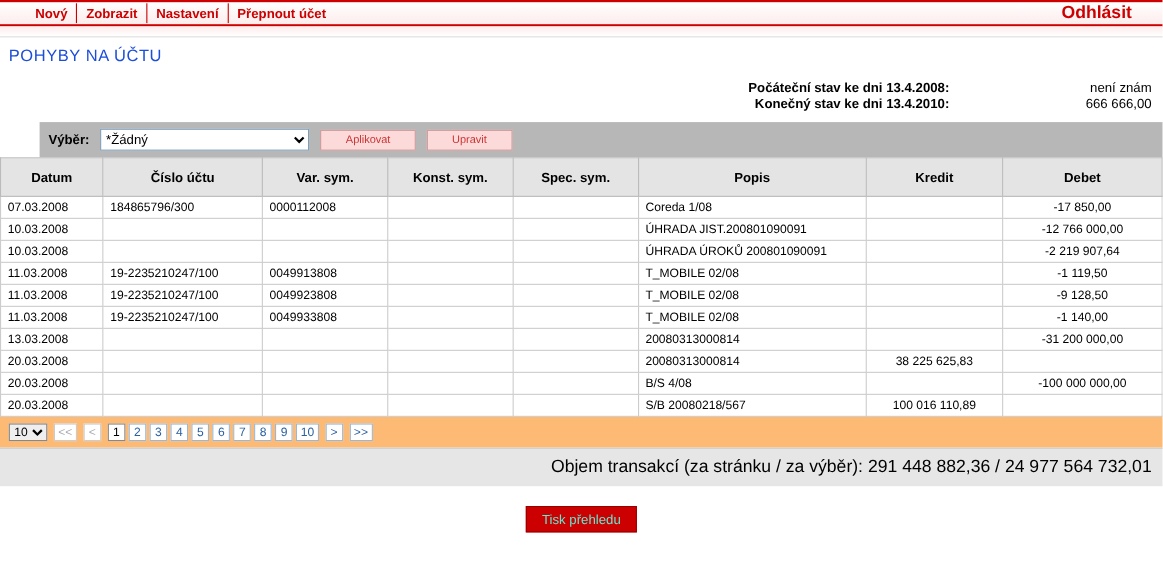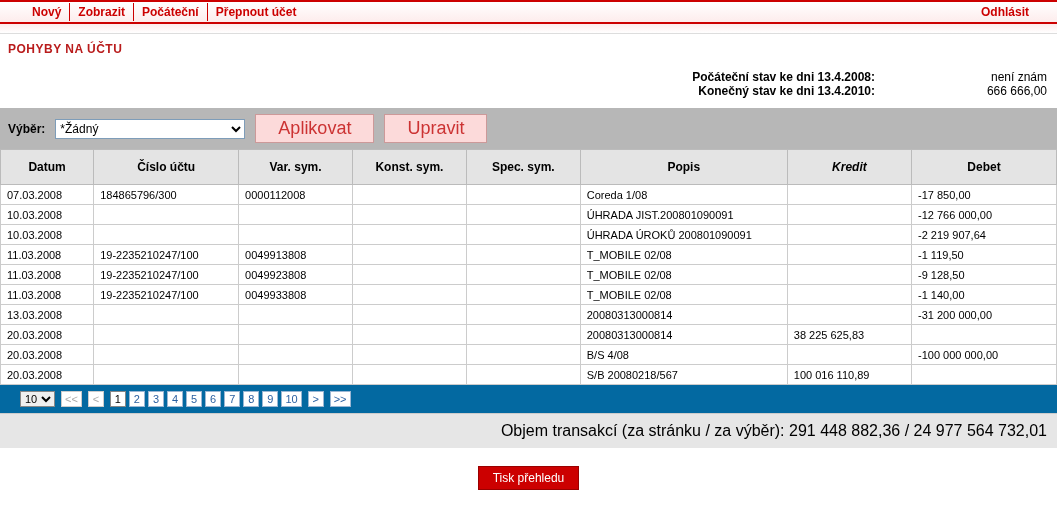--- a/index.html
+++ b/index.html
@@ -11,90 +11,90 @@
     display: flex; justify-content: space-between; align-items: center;
     padding: 2px 24px;
     height: 24px;
   }
   .menu { display: flex; gap: 0; }
   .menu a {
     color: #c00; font-weight: bold; text-decoration: none;
     padding: 2px 8px; border-right: 1px solid #c00; font-size: 12px;
   }
   .menu a:last-child { border-right: none; }
-  .logout { color: #c00; font-weight: bold; text-decoration: none; font-size: 12px; padding-right:4px; }
+  .logout { color: #c00; font-weight: bold; text-decoration: none; font-size: 16px; padding-right:4px; }
   .subbar { background: linear-gradient(#fdecec,#fff); height: 10px; border-bottom:1px solid #ddd;}
   .page-title {
-    font-weight: bold; color: #b91c1c; padding: 8px 8px 10px 8px; font-size: 12px;
+    font-weight: normal; color: #1d4ed8; padding: 8px 8px 10px 8px; font-size: 15px;
     letter-spacing: 0.5px;
   }
   .summary {
     padding: 4px 10px 10px 10px; text-align: right; font-size: 12px;
   }
-  .summary-row { display:flex; justify-content:flex-end; gap: 32px; }
+  .summary-row { display:flex; justify-content:flex-end; gap: 44px; }
   .summary-label { font-weight: bold; width: 360px; text-align:right;}
   .summary-val { width: 140px; text-align:right; }
   .filterbar {
     background: #b7b7b7; padding: 6px 8px;
-    display: flex; align-items: center; gap: 10px;
+    display: flex; align-items: center; gap: 10px; margin-left: 36px;
   }
   .filterbar label { font-weight: bold; font-size: 12px; }
   .filterbar select {
     width: 190px; font-size: 12px; border:1px solid #7e9db9; height:20px;
     background:#fff;
   }
   .btn {
     background: #fcdada; border: 1px solid #c99; color: #c33;
-    padding: 3px 22px; font-size: 18px; cursor: pointer;
+    padding: 3px 22px; font-size: 10px; cursor: pointer;
   }
   table.data {
     width: 100%; border-collapse: collapse; font-size: 11px;
   }
   table.data th {
     background: #e4e4e4; font-weight: bold; text-align: center;
     border: 1px solid #bbb; padding: 10px 4px; font-size: 12px;
   }
   table.data td {
     border: 1px solid #ccc; padding: 3px 6px; height: 20px;
     background: #fff; white-space: nowrap;
   }
-  .num { text-align: left; }
+  .num { text-align: center; }
   .pager-row {
-    background: #0369a1; padding: 6px 20px;
+    background: #fdba74; padding: 6px 8px;
     display:flex; align-items:center; gap:6px;
   }
   .pager-row select { font-size:11px; border:1px solid #888; }
   .pg {
     display:inline-block; min-width:16px; text-align:center;
     border:1px solid #9bb7d4; background:#fff; color:#2a5fa0;
     padding:1px 3px; font-size:11px; text-decoration:none; cursor:pointer;
   }
   .pg.disabled { color:#aaa; border-color:#ccc; cursor:default;}
   .pg.active { background:#fff; color:#000; border-color:#888;}
   .footer-info {
     background:#e6e6e6; text-align:right; padding:8px 10px; font-size:16px;
     border-top:1px solid #ccc;
   }
   .print-row { text-align:center; padding: 18px 0; }
   .print-btn {
-    background:#c00; color:#ffffff; border:1px solid #900;
+    background:#c00; color:#5eead4; border:1px solid #900;
     padding:4px 14px; font-size:12px; cursor:pointer;
   }
   .w-date{width:90px;margin-left:16px;} .w-acct{width:140px;} .w-var{width:110px;}
   .w-ks{width:110px;} .w-ss{width:110px;} .w-pop{width:200px;}
-  .w-kr{width:120px;font-style:italic;} .w-db{width:140px;}
+  .w-kr{width:120px;} .w-db{width:140px;}
 </style>
 </head>
 <body>
 
 <div class="topbar">
   <div class="menu">
     <a href="#">Nový</a>
     <a href="#">Zobrazit</a>
-    <a href="#">Počáteční</a>
+    <a href="#">Nastavení</a>
     <a href="#">Přepnout účet</a>
   </div>
   <a href="#" class="logout">Odhlásit</a>
 </div>
 <div class="subbar"></div>
 
 <div class="page-title">POHYBY NA ÚČTU</div>
 
 <div class="summary">
   <div class="summary-row">

